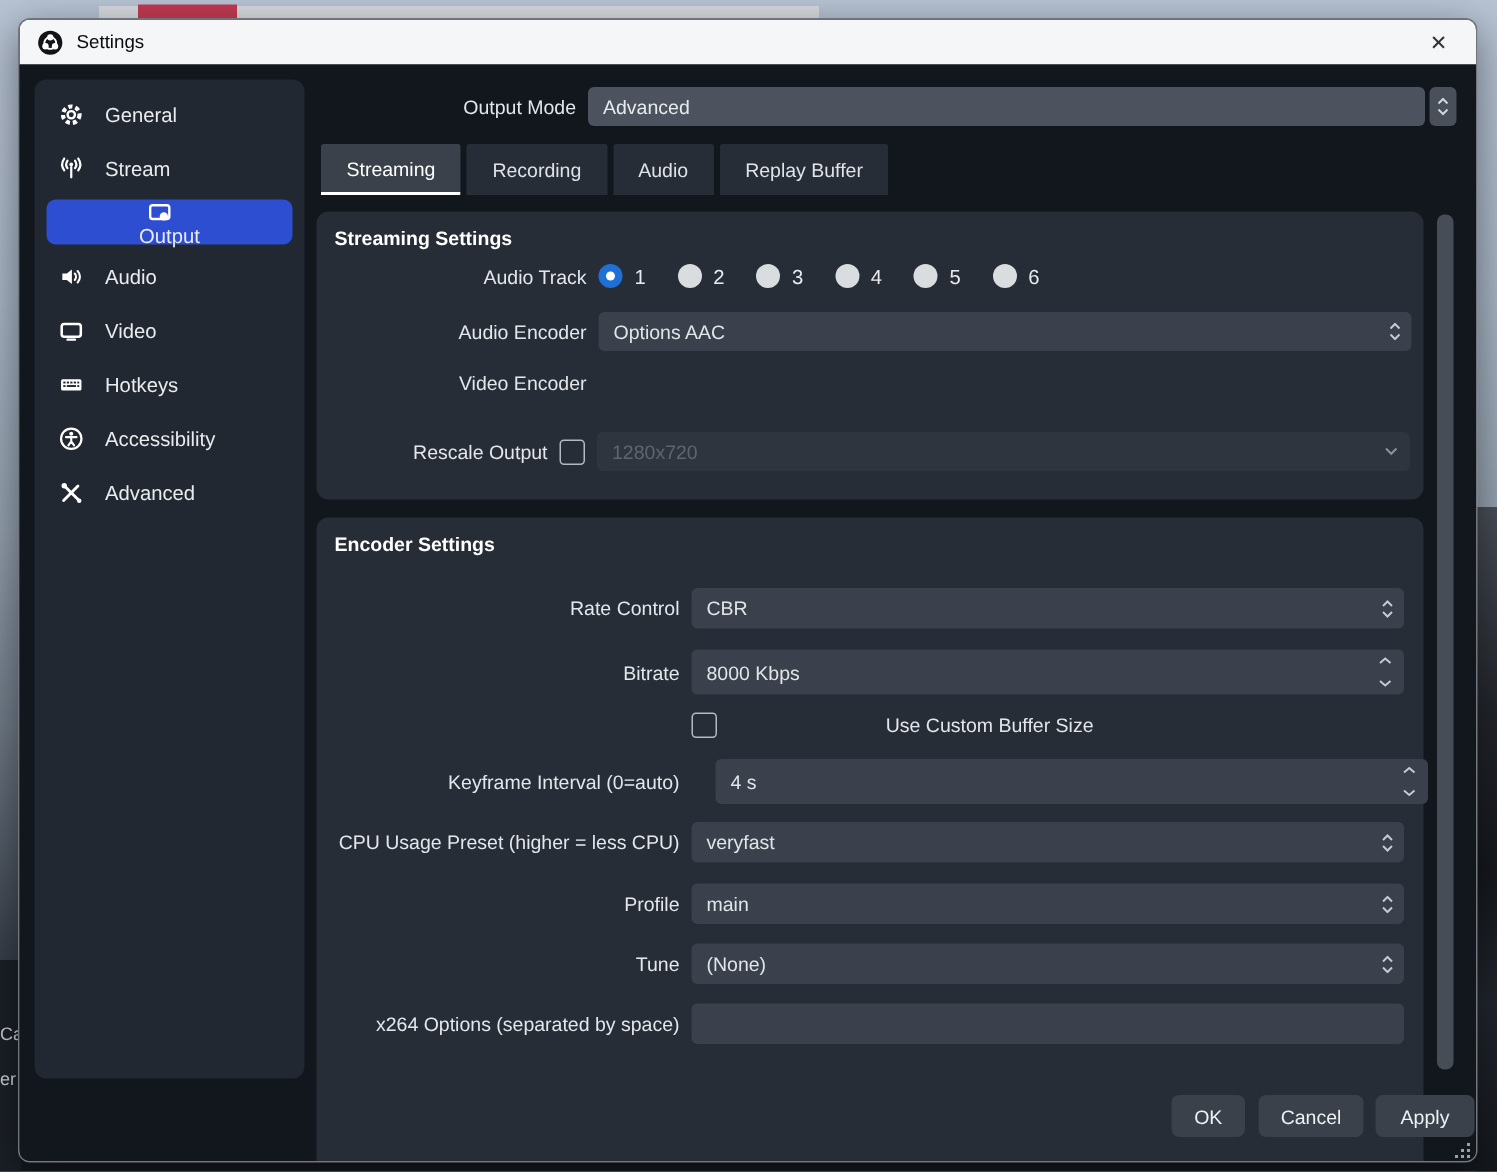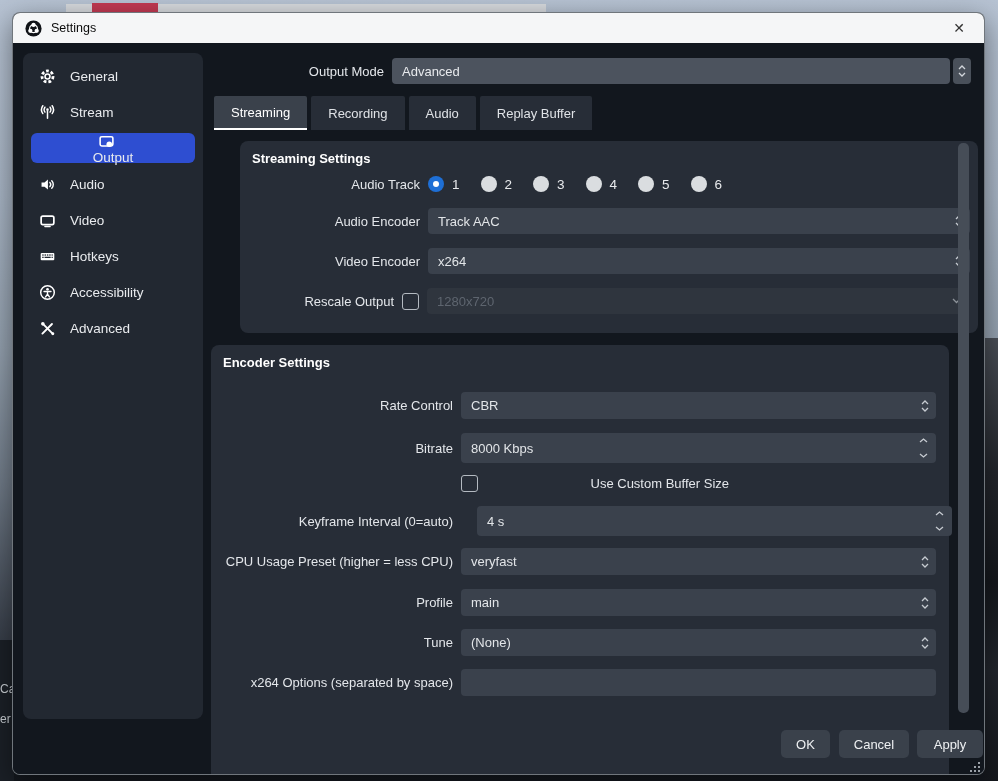--- a/index.html
+++ b/index.html
@@ -46,21 +46,21 @@
                padding:0 10px; color:#e8eaed; font-size:13px; }
   .out-spin { width:18px; height:26px; margin-left:3px; background:#49505a; border-radius:4px;
               display:flex; flex-direction:column; align-items:center; justify-content:center; gap:2px; }
 
   .tabs { position:absolute; left:201px; top:53px; height:34px; display:flex; gap:4px; }
   .tab { background:#272d37; color:#dfe2e6; font-size:13px; display:flex; align-items:center; justify-content:center;
          padding:0 17px; border-radius:2px 2px 0 0; }
   .tab.active { background:#3a414b; color:#fff; border-bottom:2px solid #fff; }
 
   .panel { position:absolute; left:198px; width:738px; background:#272d37; border-radius:8px; }
-  .panel1 { top:98px; height:192px;margin-left:29px; }
+  .panel1 { top:98px; height:192px; }
   .panel2 { top:302px; height:472px; }
   .ptitle { position:absolute; left:12px; top:10px; color:#fff; font-size:13px; font-weight:bold; }
 
   .field { position:relative; height:26px; background:#3a414c; border-radius:4px; display:flex; align-items:center;
            padding:0 26px 0 10px; color:#e2e5e8; font-size:13px; }
   .field.disabled { background:#2f353e; color:#5e656f; }
   .chev-stack { position:absolute; right:7px; top:0; height:100%; display:flex; flex-direction:column; justify-content:center; gap:2px; align-items:center; }
   .chev-spread { position:absolute; right:8px; top:0; height:100%; display:flex; flex-direction:column; justify-content:space-between; padding:5px 0; align-items:center; }
   .chev-single { position:absolute; right:8px; top:0; height:100%; display:flex; align-items:center; }
 
@@ -248,45 +248,34 @@
           <span class="radio"></span>
             <span class="num">5</span>
           <span class="radio"></span>
             <span class="num">6</span>
         </div>
       </div>
 
       <div class="row" style="left:0; top:67px;">
         <span class="lbl">Audio Encoder</span>
         <div class="field">
-          <span>Track AAC</span>
+          <span>Options AAC</span>
           <span class="chev-stack">
             <svg width="8" height="5" viewBox="0 0 8 5">
                 <polyline points="1,4 4,1 7,4" fill="none" stroke="#c6cbd1" stroke-width="1.3"></polyline>
               </svg>
             <svg width="8" height="5" viewBox="0 0 8 5">
                 <polyline points="1,1 4,4 7,1" fill="none" stroke="#c6cbd1" stroke-width="1.3"></polyline>
               </svg>
           </span>
         </div>
       </div>
 
       <div class="row" style="left:0; top:107px;">
         <span class="lbl">Video Encoder</span>
-        <div class="field">
-          <span>x264</span>
-          <span class="chev-stack">
-            <svg width="8" height="5" viewBox="0 0 8 5">
-                <polyline points="1,4 4,1 7,4" fill="none" stroke="#c6cbd1" stroke-width="1.3"></polyline>
-              </svg>
-            <svg width="8" height="5" viewBox="0 0 8 5">
-                <polyline points="1,1 4,4 7,1" fill="none" stroke="#c6cbd1" stroke-width="1.3"></polyline>
-              </svg>
-          </span>
-        </div>
       </div>
 
       <div class="row" style="left:0; top:147px;">
         <span class="lbl" style="width:154px;">Rescale Output</span>
         <span class="checkbox" style="margin-right:8px;"></span>
         <div class="field disabled">
           <span>1280x720</span>
           <span class="chev-single">
             <svg width="9" height="6" viewBox="0 0 9 6">
                 <polyline points="1,1 4.5,4.5 8,1" fill="none" stroke="#8c9299" stroke-width="1.3"></polyline>

